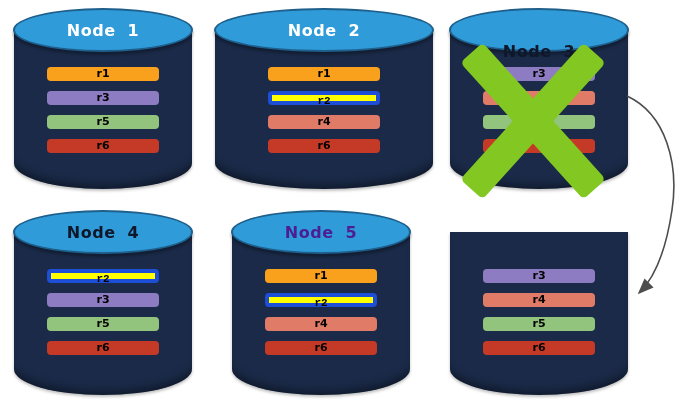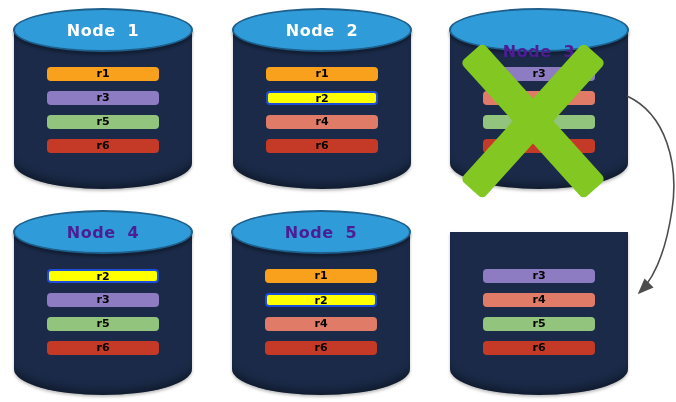--- a/index.html
+++ b/index.html
@@ -1,21 +1,21 @@
 <!DOCTYPE html>
 <html><head>
 <meta charset="utf-8">
 <style>
   html,body{margin:0;padding:0;background:#fff;}
   body{font-family:"DejaVu Sans","Liberation Sans",sans-serif;}
   .canvas{position:relative;width:676px;height:402px;background:#fff;overflow:hidden;}
 
   .cyl{position:absolute;width:180px;height:181px;}
   #node1{left:13px;top:8px;}
-  #node2{left:232px;top:8px;}
+  #node2{left:214px;top:8px;padding-left:40px;}
   #node3{left:449px;top:8px;}
   #node4{left:13px;top:210px;height:185px;}
   #node5{left:231px;top:210px;height:185px;}
   #node6{left:449px;top:210px;height:185px;}
 
   .cyl-body{
     position:absolute;left:1px;right:1px;top:22px;bottom:0;
     background:#1A2A48;
     border-radius:0 0 50% 50% / 0 0 26px 26px;
     box-shadow:0 2px 3px rgba(0,0,0,.25), inset 0 -9px 10px -6px rgba(0,0,0,.45);
@@ -27,21 +27,21 @@
     z-index:2;box-shadow:0 3px 3px rgba(0,0,0,.3);box-sizing:border-box;
   }
   .cyl-title{color:#fff;font-weight:bold;font-size:16px;word-spacing:6px;letter-spacing:.5px;}
 
   .bars{position:absolute;left:0;right:0;top:59px;display:flex;flex-direction:column;align-items:center;gap:10px;z-index:3;}
   .bar{
     width:112px;height:14px;border-radius:4px;
     font-size:11px;font-weight:bold;color:#000;text-align:center;line-height:14px;
     box-sizing:border-box;
   }
-  .bar.outlined{border:2px solid #1d4ed8;line-height:12px;}
+  .bar.outlined{border:4px solid #1d4ed8;line-height:12px;font-family:Liberation Mono, monospace;}
 
   .x-mark{position:absolute;left:84px;top:113px;width:0;height:0;z-index:5;}
   .x-mark i{position:absolute;left:-92px;top:-15px;width:184px;height:30px;border-radius:5px;background:#82C722;display:block;}
   .x-mark i:first-child{transform:rotate(48deg);}
   .x-mark i:last-child{transform:rotate(-48deg);}
 
   .arrow-overlay{position:absolute;left:0;top:0;z-index:6;pointer-events:none;}
 </style>
 </head>
 <body>
@@ -70,38 +70,38 @@
         <div class="bar" style="background: rgb(249, 161, 28); color: rgb(0, 0, 0);">r1</div>
         <div class="bar outlined" style="background: rgb(255, 255, 0); color: rgb(0, 0, 0);">r2</div>
         <div class="bar" style="background: rgb(224, 123, 104); color: rgb(0, 0, 0);">r4</div>
         <div class="bar" style="background: rgb(197, 58, 38); color: rgb(0, 0, 0);">r6</div>
       </div>
   </div>
 
   <div class="cyl" id="node3">
     <div class="cyl-body" style="background: rgb(26, 42, 72);"></div>
     <div class="cyl-top" style="background: rgb(47, 156, 217); border-color: rgb(30, 95, 140);">
-      <span class="cyl-title" style="color: #4c1d95; margin-top: 42px;">Node 3</span>
+      <span class="cyl-title" style="color: #0f172a; margin-top: 42px;">Node 3</span>
     </div>
     <div class="bars">
         <div class="bar" style="background: rgb(142, 124, 195); color: rgb(0, 0, 0);">r3</div>
         <div class="bar" style="background: rgb(224, 123, 104); color: rgb(0, 0, 0);"></div>
         <div class="bar" style="background: rgb(147, 196, 125); color: rgb(0, 0, 0);"></div>
         <div class="bar" style="background: rgb(197, 58, 38); color: rgb(0, 0, 0);"></div>
       </div>
   <div class="x-mark">
         <i style="background: rgb(130, 199, 34);"></i>
         <i style="background: rgb(130, 199, 34);"></i>
       </div>
     </div>
 
   <div class="cyl" id="node4">
     <div class="cyl-body" style="background: rgb(26, 42, 72);"></div>
     <div class="cyl-top" style="background: rgb(47, 156, 217); border-color: rgb(30, 95, 140);">
-      <span class="cyl-title" style="color: #4c1d95;">Node 4</span>
+      <span class="cyl-title" style="color: #0f172a;">Node 4</span>
     </div>
     <div class="bars">
         <div class="bar outlined" style="background: rgb(255, 255, 0); color: rgb(0, 0, 0);">r2</div>
         <div class="bar" style="background: rgb(142, 124, 195); color: rgb(0, 0, 0);">r3</div>
         <div class="bar" style="background: rgb(147, 196, 125); color: rgb(0, 0, 0);">r5</div>
         <div class="bar" style="background: rgb(197, 58, 38); color: rgb(0, 0, 0);">r6</div>
       </div>
   </div>
 
   <div class="cyl" id="node5">

